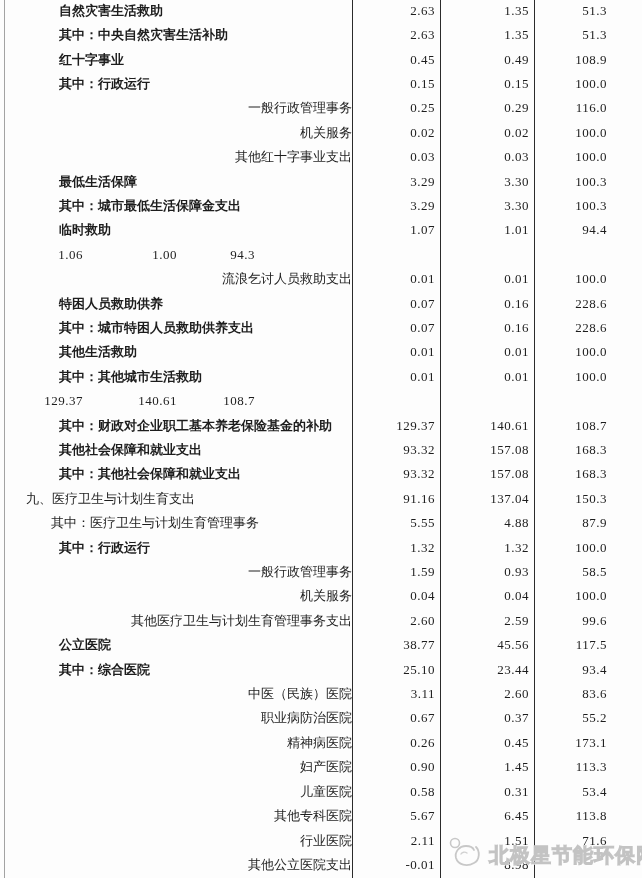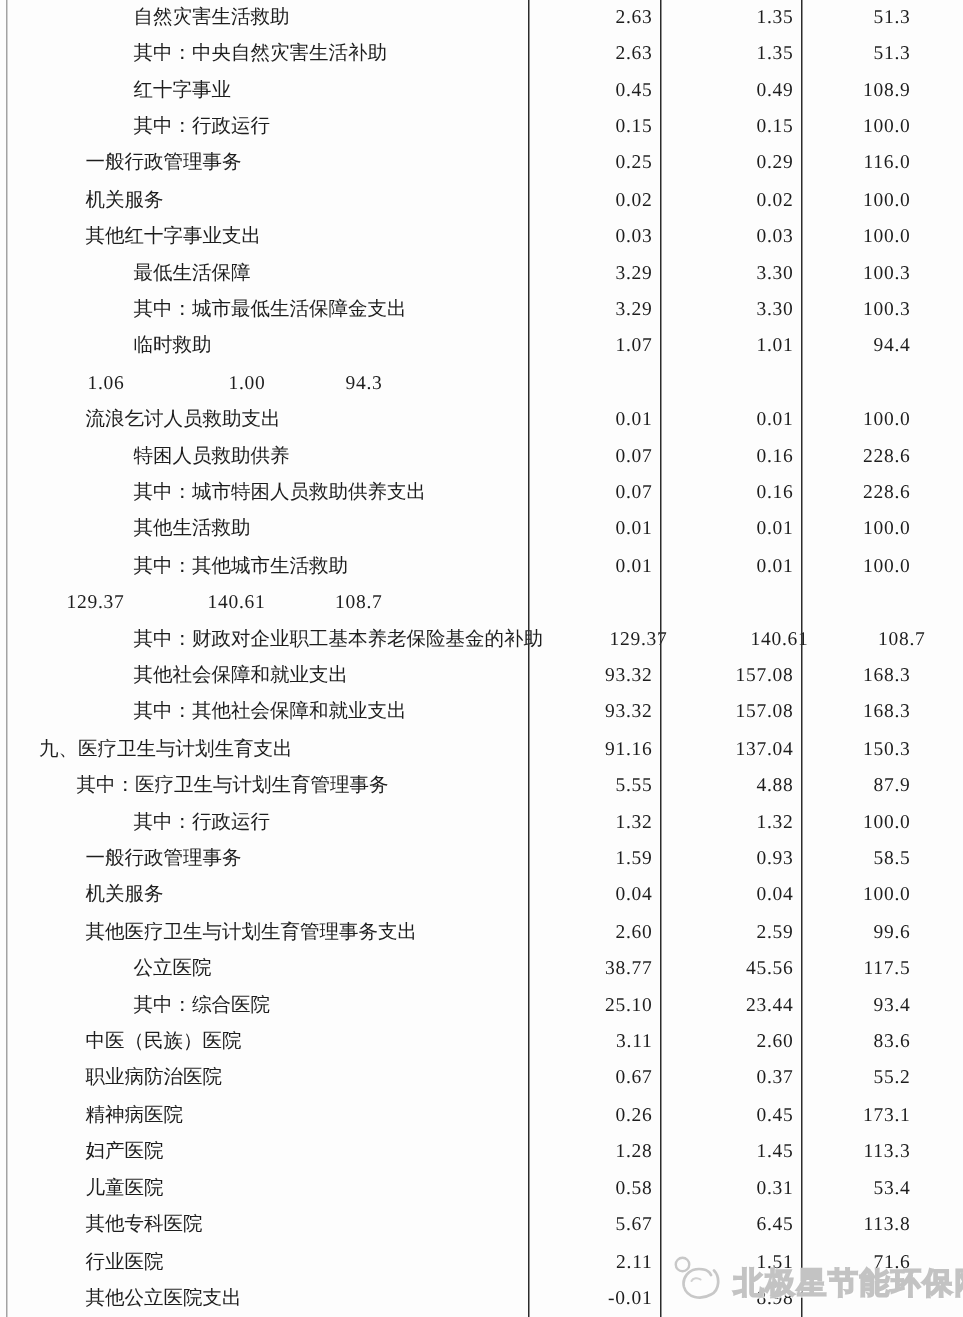--- a/index.html
+++ b/index.html
@@ -30,22 +30,22 @@
   .rows{position:absolute;left:0;right:0;top:-2px;}
   .row{display:flex;height:24.42px;align-items:center;font-size:13px;}
   .cell{white-space:nowrap;overflow:visible;line-height:1;}
   .label{flex:0 0 352px;}
   .num{text-align:right;letter-spacing:0.5px;}
   .c1{flex:0 0 88px;padding-right:5px;}
   .c2{flex:0 0 94px;padding-right:5px;}
   .c3{flex:0 0 108px;padding-right:35px;}
   .ind0{padding-left:26px;}
   .ind1{padding-left:51px;}
-  .ind2{padding-left:89px;}
-  .ind3{padding-left:57px;}
+  .ind2{padding-left:59px;font-weight:bold;}
+  .ind3{padding-left:93px;text-align:right;}
   
   .watermark{
     position:absolute;left:446px;top:835px;height:40px;
     display:flex;align-items:center;gap:5px;
     z-index:5;pointer-events:none;
   }
   .wm-text{
     font-size:20px;font-weight:bold;letter-spacing:1px;
     color:rgba(255,255,255,0.55);
     -webkit-text-stroke:1px var(--watermark);
@@ -240,21 +240,21 @@
         <div class="cell num c3">55.2</div>
       </div>
       <div class="row">
         <div class="cell label ind3">精神病医院</div>
         <div class="cell num c1">0.26</div>
         <div class="cell num c2">0.45</div>
         <div class="cell num c3">173.1</div>
       </div>
       <div class="row">
         <div class="cell label ind3">妇产医院</div>
-        <div class="cell num c1">1.28</div>
+        <div class="cell num c1">0.90</div>
         <div class="cell num c2">1.45</div>
         <div class="cell num c3">113.3</div>
       </div>
       <div class="row">
         <div class="cell label ind3">儿童医院</div>
         <div class="cell num c1">0.58</div>
         <div class="cell num c2">0.31</div>
         <div class="cell num c3">53.4</div>
       </div>
       <div class="row">

